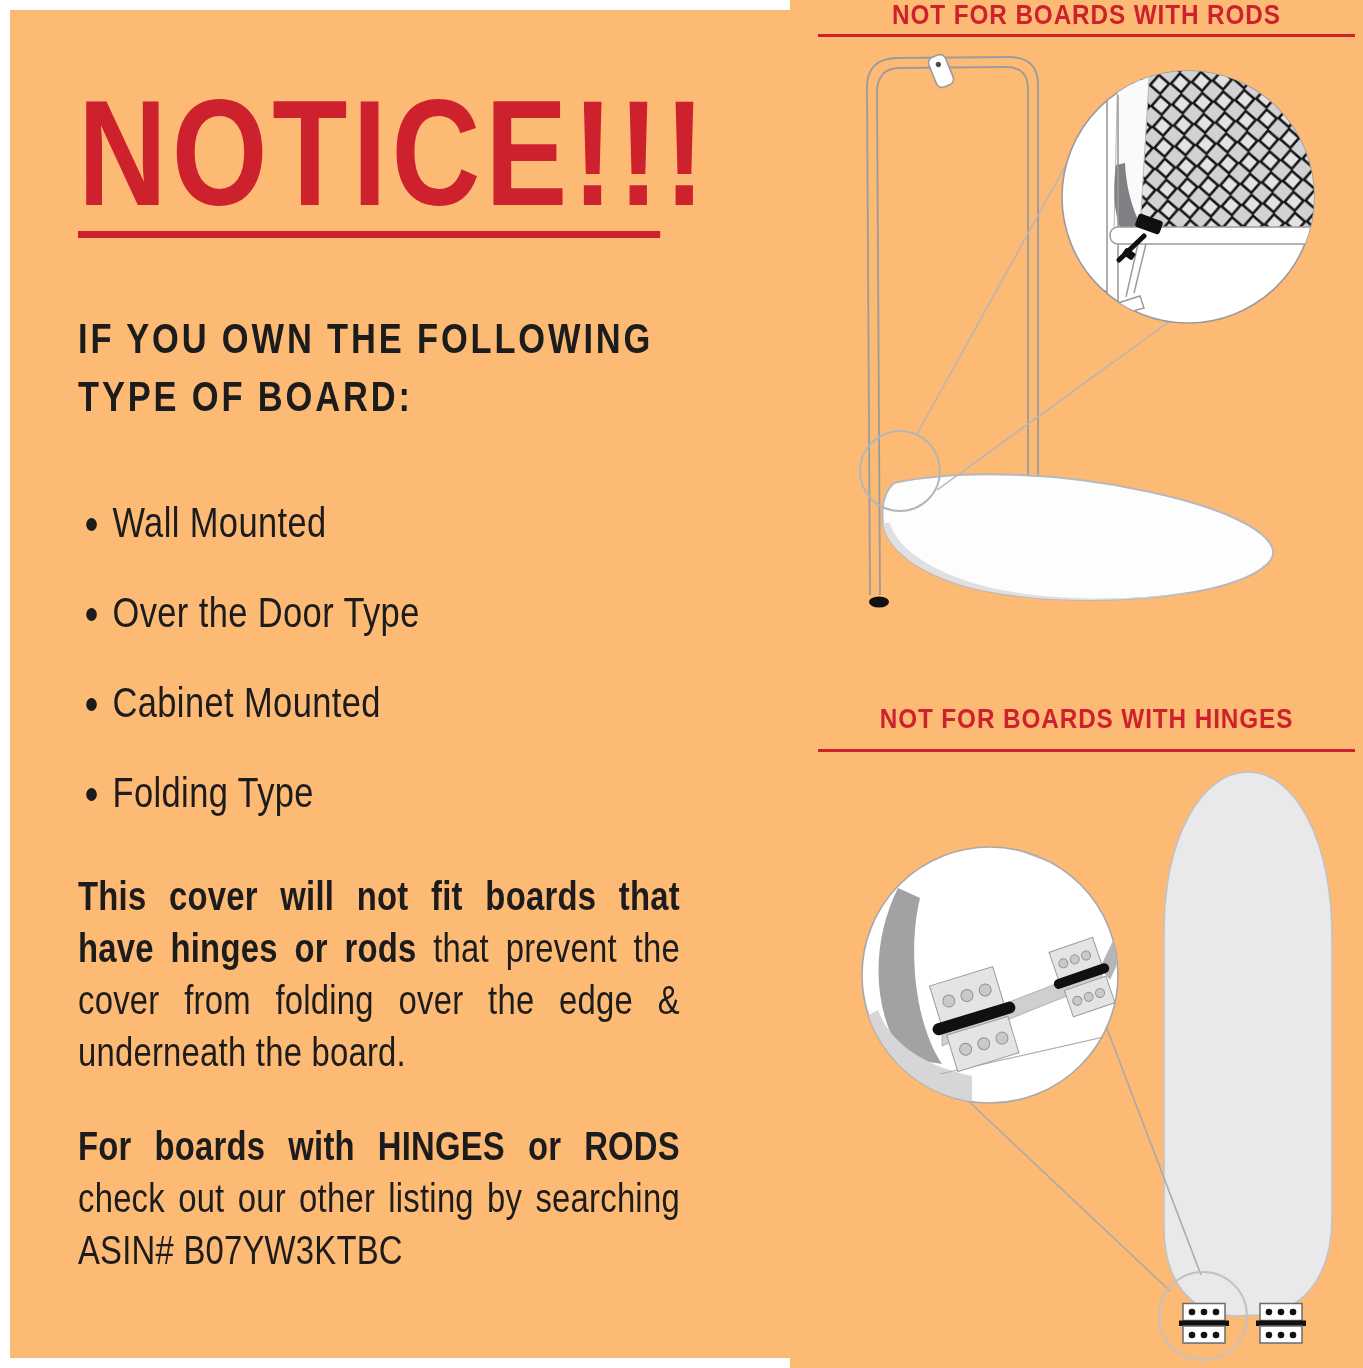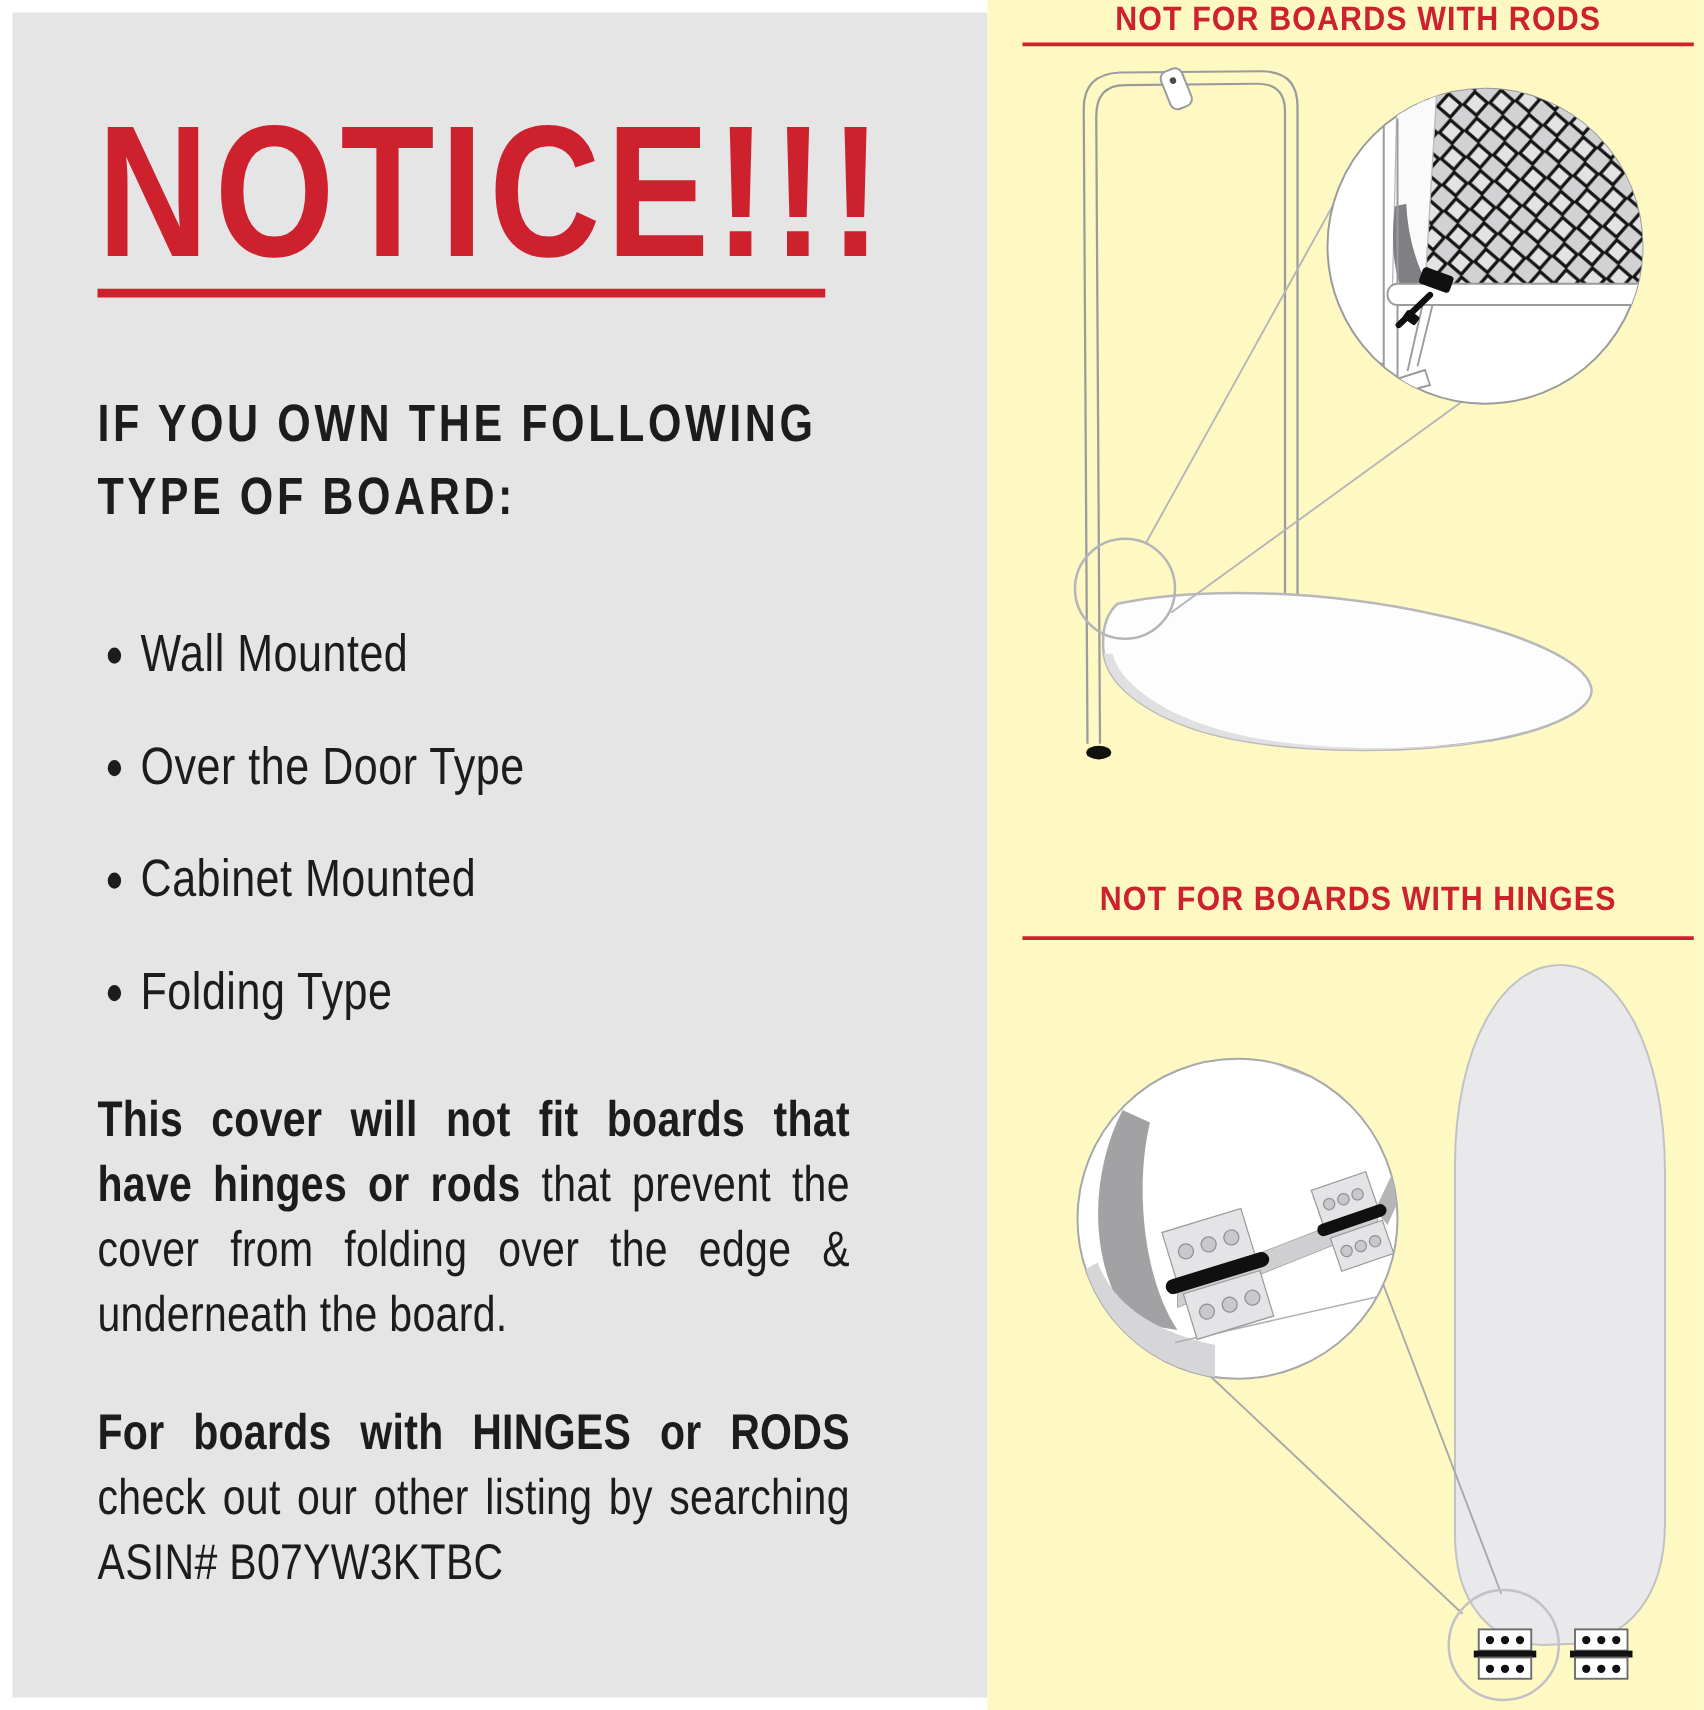--- a/index.html
+++ b/index.html
@@ -4,21 +4,21 @@
 <style>
   html,body{margin:0;padding:0;}
   body{
     width:1363px;height:1368px;position:relative;background:#ffffff;
     font-family:"Liberation Sans", sans-serif;color:#1c1c1c;overflow:hidden;
     -webkit-font-smoothing:antialiased;
   }
   
   .panel{
     position:absolute;left:10px;top:10px;width:780px;height:1348px;
-    background:#e5e5e5;box-sizing:border-box;padding:85px 0 0 68px;
+    background:#fdba74;box-sizing:border-box;padding:85px 0 0 68px;
   }
   .squeeze{width:734px;transform:scaleX(0.82);transform-origin:0 0;}
   .title{
     color:#ce212e;font-weight:700;font-size:150px;line-height:0.78;
     letter-spacing:6px;white-space:nowrap;
   }
   .title-rule{width:710px;height:7px;background:#ce212e;margin-top:19px;}
   .intro{
     margin-top:72px;font-weight:700;font-size:42px;line-height:58px;
     letter-spacing:3.5px;
@@ -29,21 +29,21 @@
   }
   .board-list li{margin-bottom:44px;}
   .board-list li:last-child{margin-bottom:0;}
   .para{
     margin:54px 0 0 0;font-size:40px;line-height:52px;text-align:justify;
     letter-spacing:0.3px;
   }
   .para.second{margin-top:42px;}
   .para b{font-weight:700;}
   
-  .rightcol{position:absolute;left:790px;top:0;width:573px;height:1368px;background:#fef9c3;}
+  .rightcol{position:absolute;left:790px;top:0;width:573px;height:1368px;background:#fdba74;}
   .sec-heading{
     position:absolute;left:28px;width:537px;text-align:center;
     color:#ce212e;font-weight:700;font-size:27px;line-height:30px;letter-spacing:1px;
     transform:scaleX(0.9);transform-origin:50% 50%;white-space:nowrap;
   }
   .h1{top:0px;}
   .h2{top:704px;}
   .sec-rule{position:absolute;left:28px;width:537px;height:3px;background:#ce212e;}
   .r1{top:34px;}
   .r2{top:749px;}

